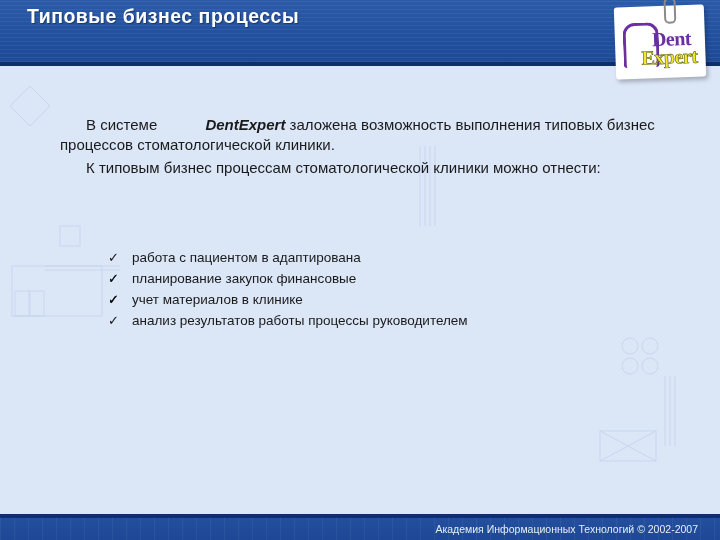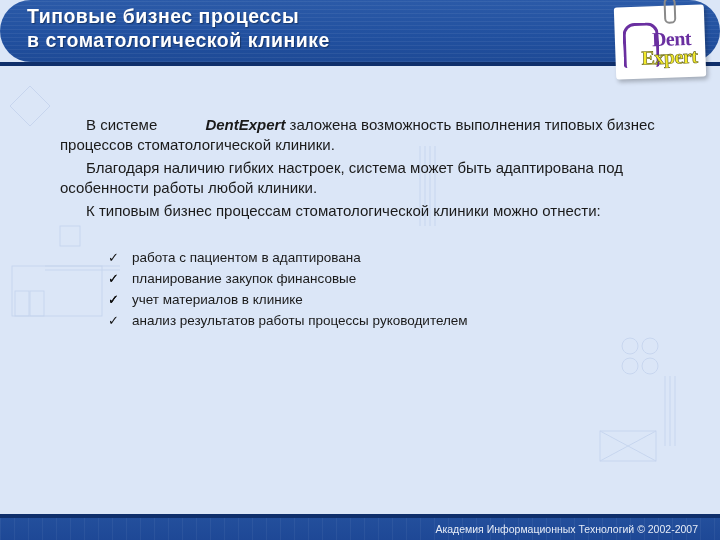--- a/index.html
+++ b/index.html
@@ -5,21 +5,20 @@
     html, body { margin: 0; padding: 0; }
     body {
       width: 720px; height: 540px; overflow: hidden; position: relative;
       font-family: "Liberation Sans", sans-serif;
       background: #dbe6f7;
     }
     .header {
       position: absolute; left: 0; top: 0; width: 720px; height: 62px;
       background: linear-gradient(180deg, #2b5aa8 0%, #21509f 60%, #1e4a96 100%);
       overflow: hidden;
-      border-radius: 31px;
     }
     .header::before {
       content: ""; position: absolute; inset: 0;
       background:
         repeating-linear-gradient(0deg, rgba(255,255,255,0.06) 0 1px, transparent 1px 4px);
     }
     .header-rule {
       position: absolute; left: 0; top: 62px; width: 720px; height: 4px; background: #0f2f6b;
     }
     .title {
@@ -81,21 +80,20 @@
     .footer-text {
       position: absolute; right: 22px; top: 5px; color: #e6ecf7; font-size: 10.5px;
     }
   </style>
 </head>
 <body>
 
 <div class="header">
   <h1 class="title">
     <span>Типовые бизнес процессы</span>
-    <span>в стоматологической клинике</span>
   </h1>
 </div>
 <div class="header-rule"></div>
 
 <svg class="bg-deco" width="720" height="450" viewBox="0 0 720 450">
   <g stroke="#c5d4ee" stroke-width="1" fill="none" opacity="0.9">
     <rect x="60" y="160" width="20" height="20"></rect>
     <line x1="45" y1="200" x2="120" y2="200"></line>
     <line x1="45" y1="204" x2="120" y2="204"></line>
     <rect x="12" y="200" width="90" height="50"></rect>
@@ -124,21 +122,20 @@
 
 <div class="logo">
   <div class="clip"></div>
   <div class="tooth"></div>
   <span class="dent">Dent</span>
   <span class="expert">Expert</span>
 </div>
 
 <div class="content">
   <p><span>В системе </span><span class="brand">DentExpert</span><span> заложена возможность выполнения типовых бизнес процессов стоматологической клиники.</span></p>
-  <p>Благодаря наличию гибких настроек, система может быть адаптирована под особенности работы любой клиники.</p>
   <p>К типовым бизнес процессам стоматологической клиники можно отнести:</p>
 </div>
 
 <ul class="list">
   <li><span class="check">✓</span><span>работа с пациентом в адаптирована</span></li>
   <li><span class="check">✓</span></li>
   <li><span class="check">✓</span><span>планирование закупок финансовые</span></li>
   <li><span class="check">✓</span></li>
   <li><span class="check">✓</span></li>
   <li><span class="check">✓</span><span>учет материалов в клинике</span></li>

